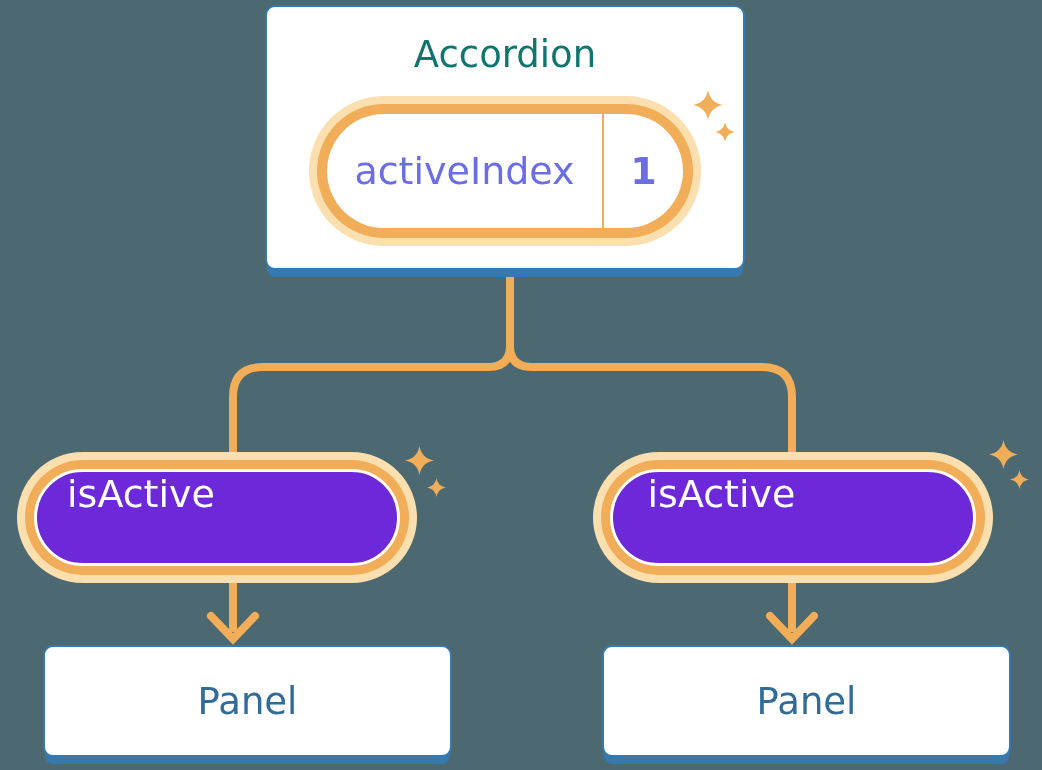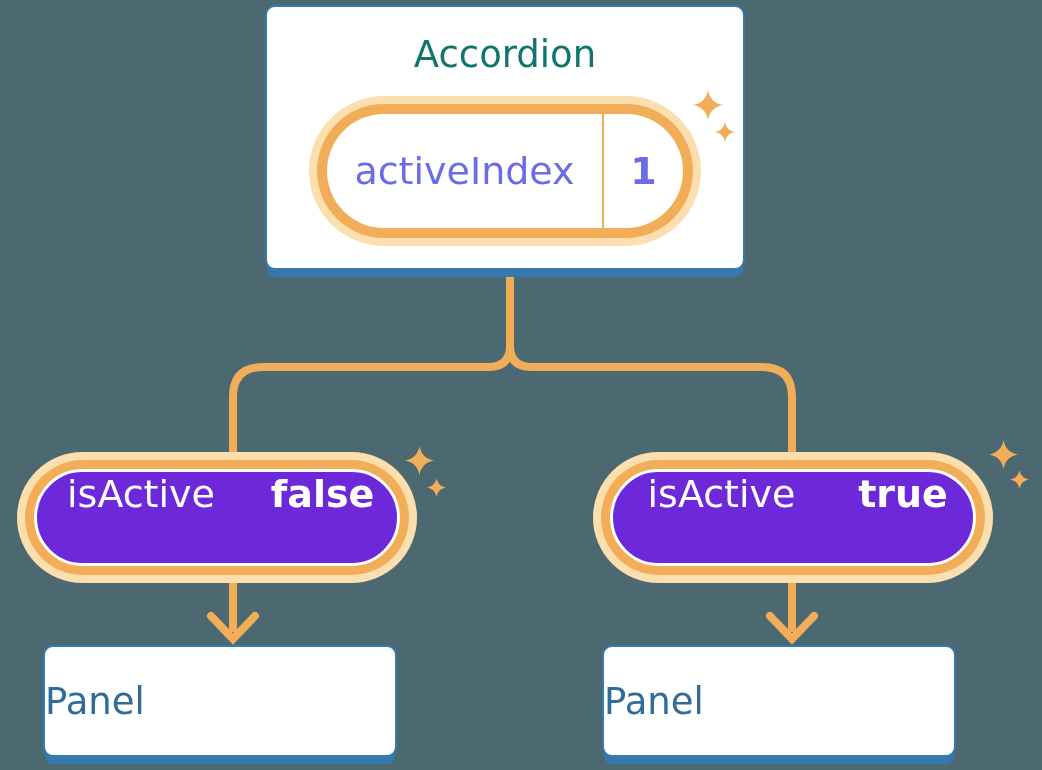--- a/index.html
+++ b/index.html
@@ -34,21 +34,22 @@
   .card-title {
     margin-top: 26px;
     text-align: center;
     font-size: 37px;
     font-weight: 500;
     color: #0f766e;
   }
   .panel-box {
     display: flex;
     align-items: center;
-    width: 354px; height: 112px;
+    justify-content: center;
+    width: 409px; height: 112px;
     font-size: 37px;
     font-weight: 500;
     color: #2f6c99;
   }
   .panel-left  { left: 43px;  top: 645px; }
   .panel-right { left: 602px; top: 645px; }
 
   
   .state-pill {
     position: absolute;
@@ -137,27 +138,25 @@
 
   <div class="state-pill">
     <div class="cell-label">activeIndex</div>
     <div class="divider"></div>
     <div class="cell-value">1</div>
   </div>
 
   <div class="prop-pill prop-pill-left">
     <div class="cell-label">isActive</div>
     <div class="divider"></div>
-    <div class="cell-value">false</div>
   </div>
 
   <div class="prop-pill prop-pill-right">
     <div class="cell-label">isActive</div>
     <div class="divider"></div>
-    <div class="cell-value">true</div>
   </div>
 
   <div class="card panel-box panel-left">
     <span>Panel</span>
   </div>
   <div class="card panel-box panel-right">
     <span>Panel</span>
   </div>
 
   <svg class="sparkle" style="left:693px; top:90px;" width="30" height="30" viewBox="0 0 24 24">

